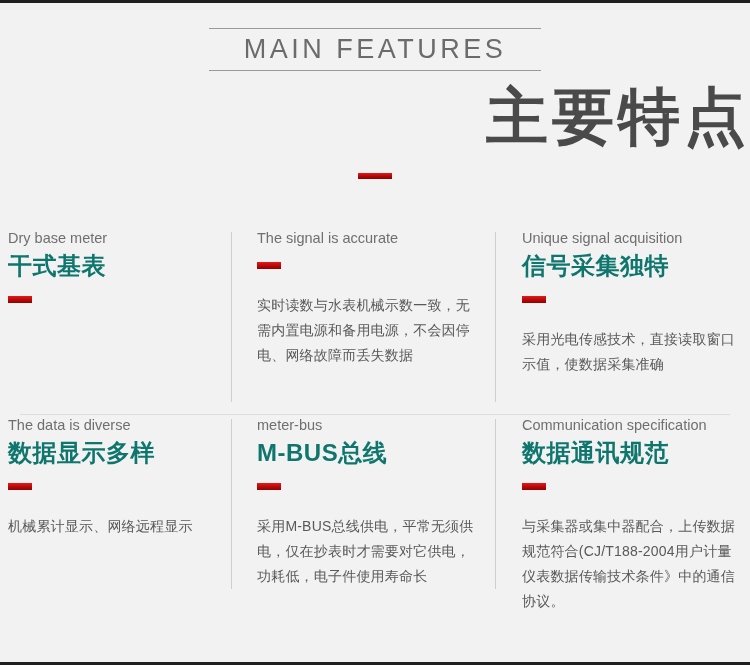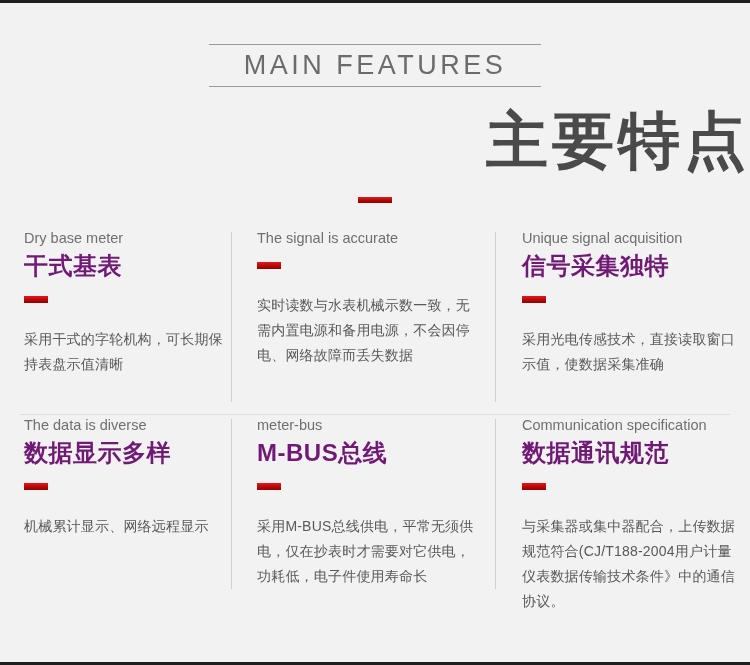--- a/index.html
+++ b/index.html
@@ -28,21 +28,21 @@
   
   .header {
     position: absolute;
     top: 28px;
     left: 0;
     width: 750px;
     text-align: center;
   }
   .header-rule-wrap {
     width: 332px;
-    margin: 16px auto;
+    margin: 0 auto;
   }
   .header-rule {
     height: 1px;
     background: #9a9a9a;
     width: 100%;
   }
   .header-en {
     font-size: 27px;
     letter-spacing: 3.5px;
     color: #6b6b6b;
@@ -80,21 +80,21 @@
     position: relative;
     display: flex;
     width: 750px;
   }
   .row-gap { height: 38px; }
 
   .cell {
     position: relative;
     box-sizing: border-box;
   }
-  .cell.c1 { width: 237px; padding-left: 24px; padding-right: 12px; }
+  .cell.c1 { width: 237px; padding-left: 8px; padding-right: 12px; }
   .cell.c2 { width: 263px; padding-left: 20px; padding-right: 16px; }
   .cell.c3 { width: 250px; padding-left: 22px; padding-right: 14px; }
 
   .v-divider {
     position: absolute;
     top: 4px;
     width: 1px;
     height: 170px;
     background: #cfcfcf;
   }
@@ -113,21 +113,21 @@
   .card-en {
     font-size: 14.5px;
     color: #6f6f6f;
     line-height: 20px;
     white-space: nowrap;
     font-weight: 400;
   }
   .card-cn {
     font-size: 24px;
     font-weight: bold;
-    color: #701a75;
+    color: #0f766e;
     line-height: 33px;
     margin-top: 1px;
     white-space: nowrap;
     letter-spacing: 0.5px;
   }
   .card-accent {
     width: 24px;
     height: 7px;
     margin-top: 14px;
     background: linear-gradient(180deg, #e31b1b 0%, #b80707 55%, #900303 100%);
@@ -162,21 +162,20 @@
 
   <div class="row">
     <div class="v-divider d1"></div>
     <div class="v-divider d2"></div>
     <div class="h-divider"></div>
 
     <div class="cell c1">
       <div class="card-en">Dry base meter</div>
       <div class="card-cn">干式基表</div>
       <div class="card-accent"></div>
-      <div class="card-body">采用干式的字轮机构，可长期保持表盘示值清晰</div>
     </div>
 
     <div class="cell c2">
       <div class="card-en">The signal is accurate</div>
       <div class="card-accent"></div>
       <div class="card-body">实时读数与水表机械示数一致，无需内置电源和备用电源，不会因停电、网络故障而丢失数据</div>
     </div>
 
     <div class="cell c3">
       <div class="card-en">Unique signal acquisition</div>

